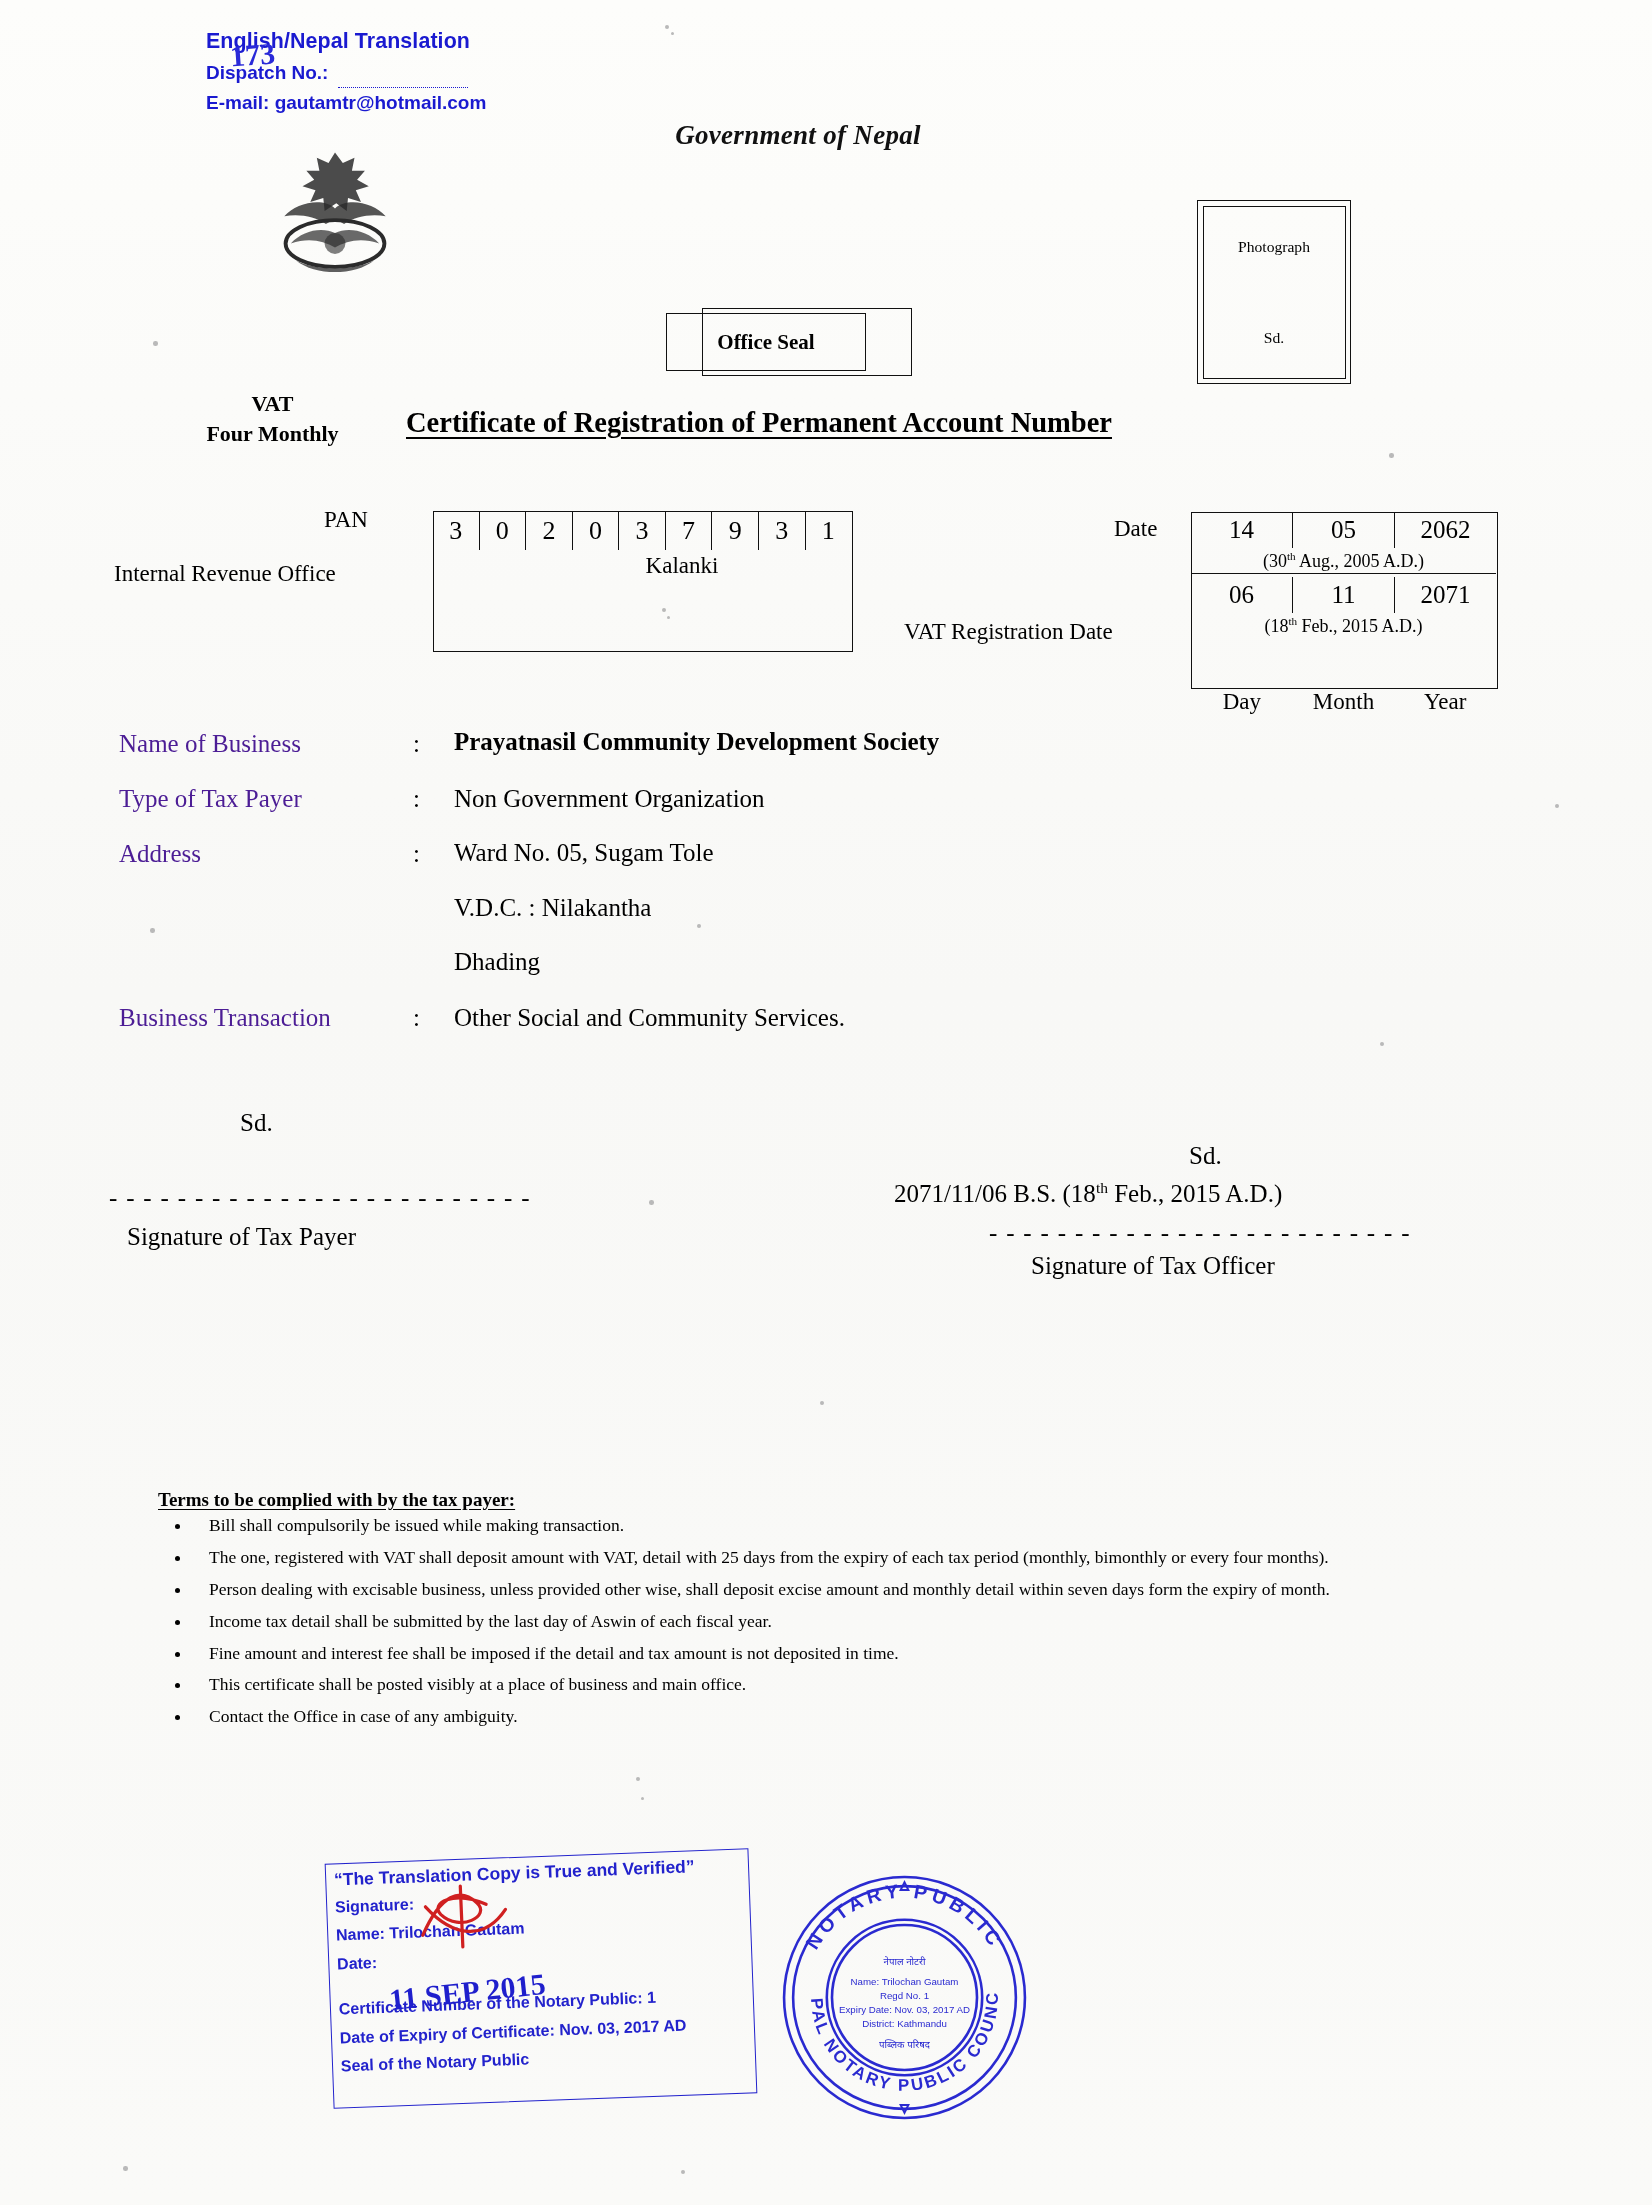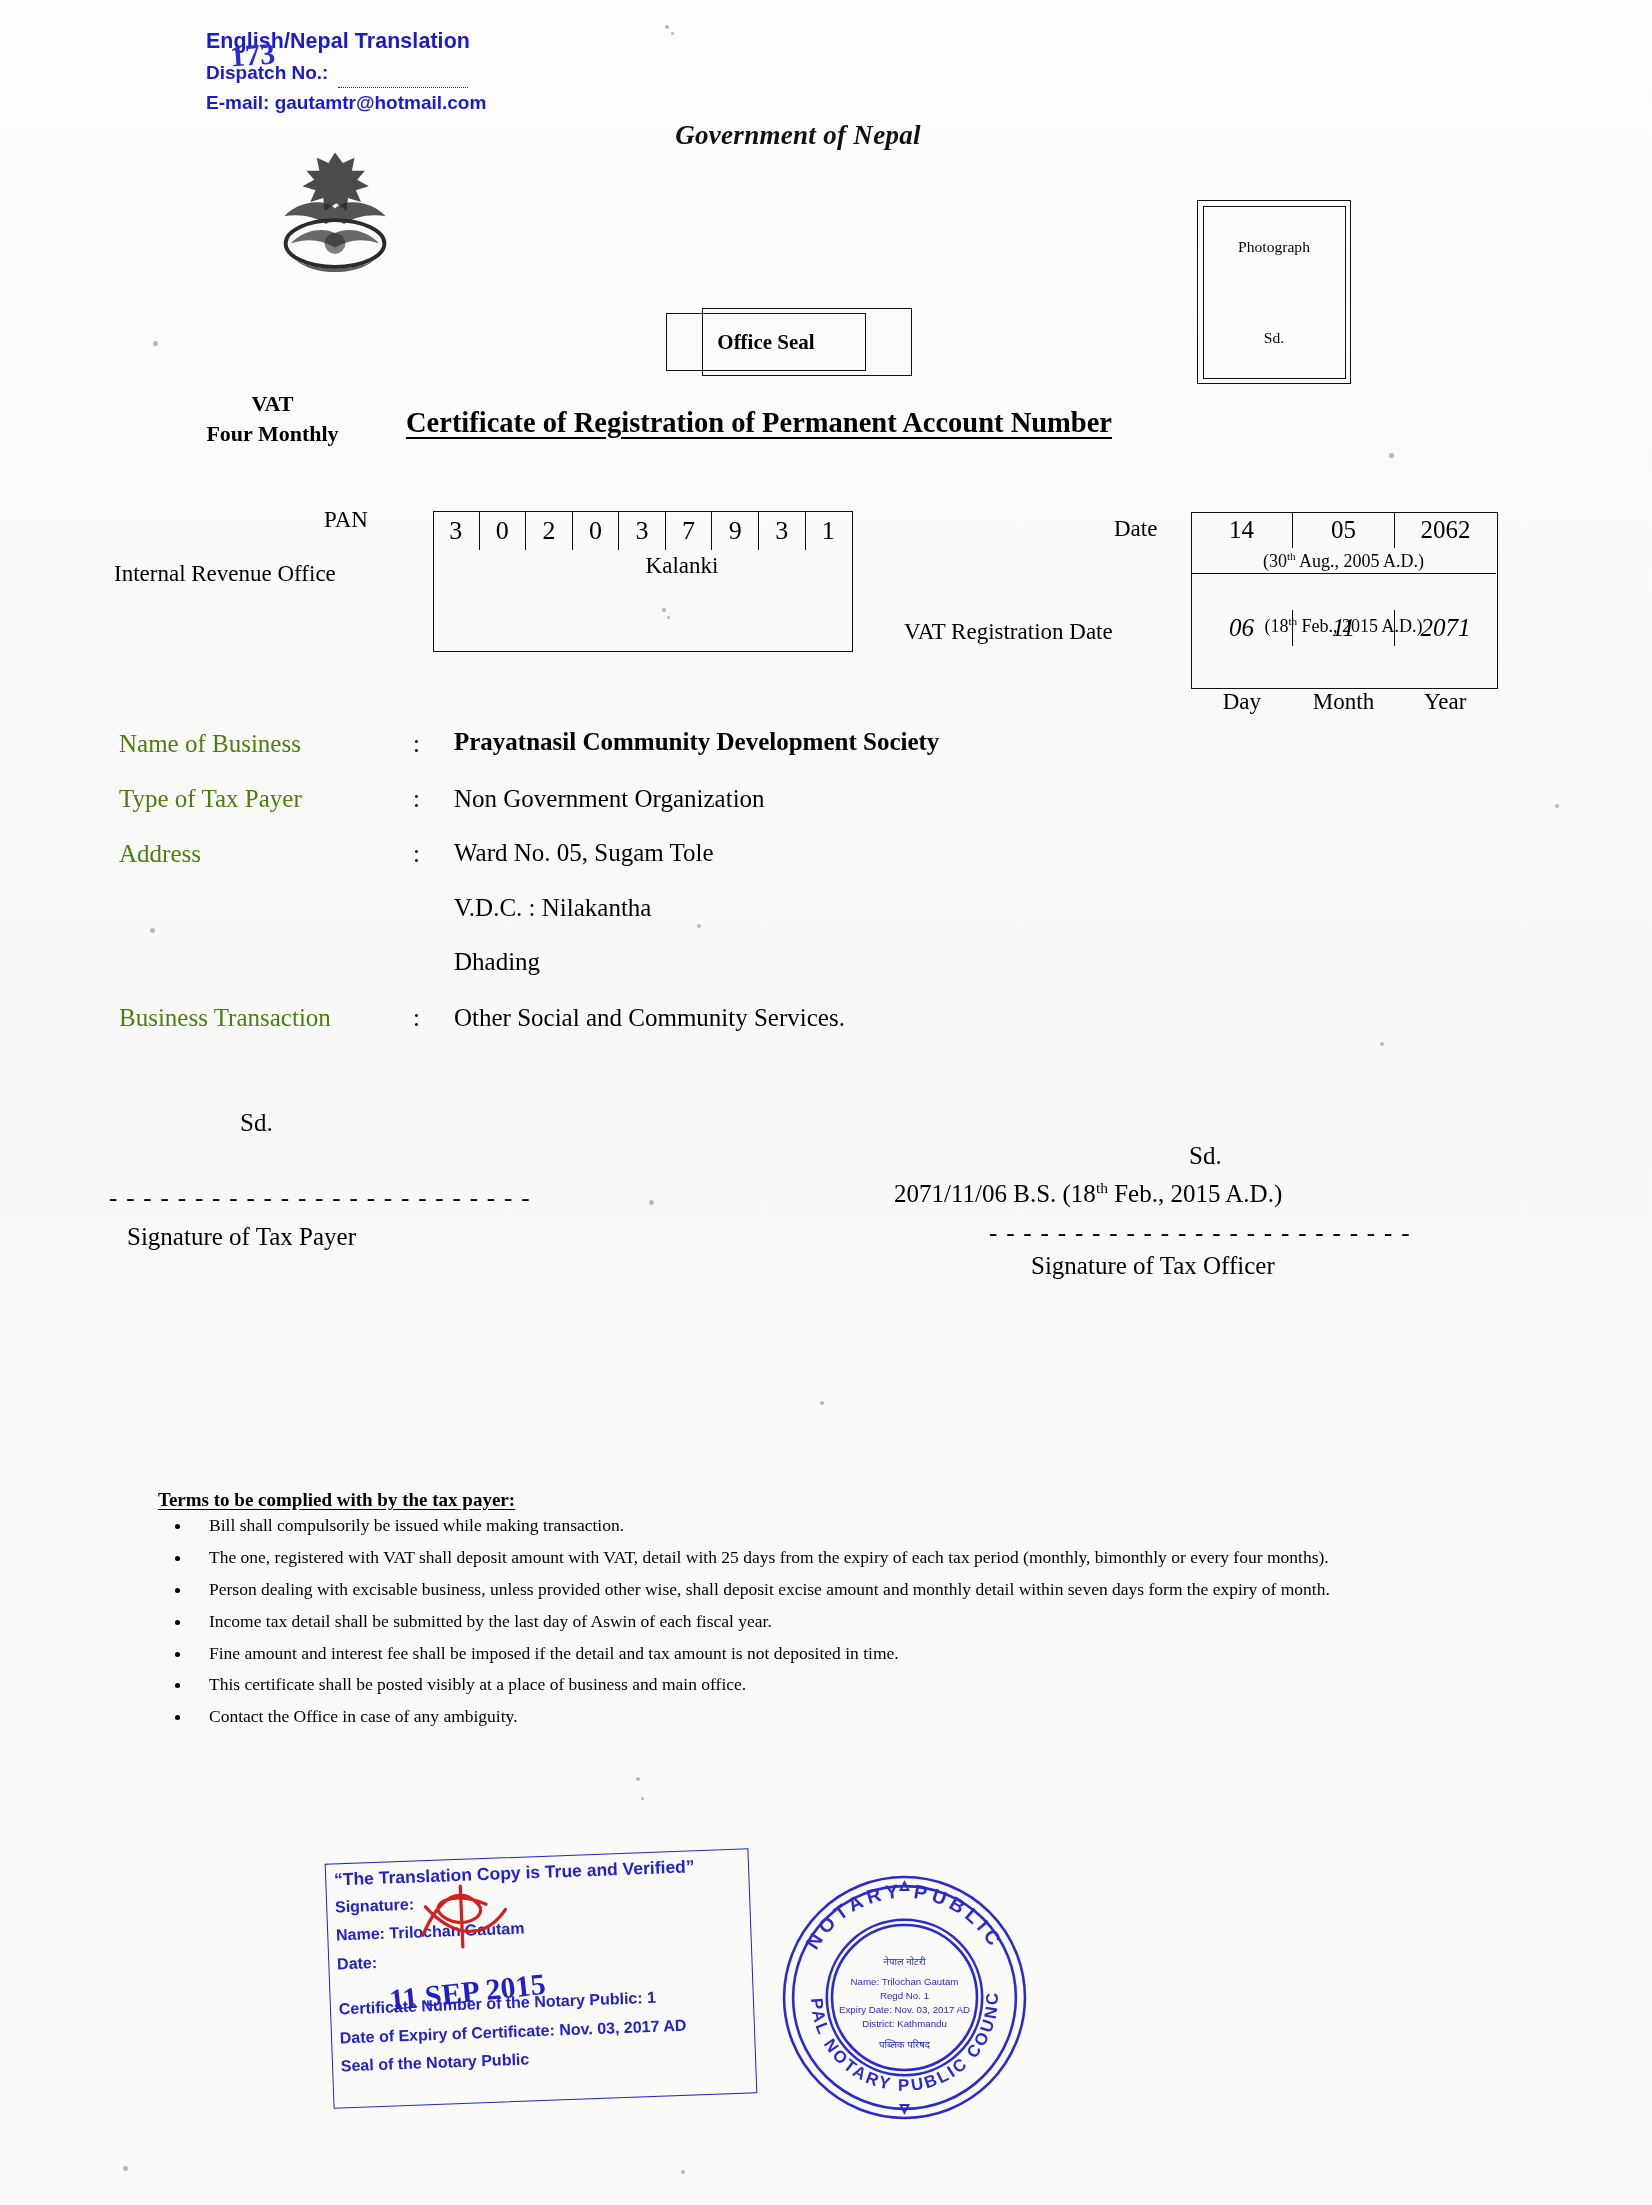--- a/index.html
+++ b/index.html
@@ -255,21 +255,21 @@
     width: 305px;
     display: flex;
     font-size: 23px;
   }
   #dmy-row span { flex: 1 1 0; text-align: center; }
 
   
   .field-label {
     position: absolute;
     font-size: 25px;
-    color: #4d7c0f;
+    color: #4c1d95;
   }
   .field-colon {
     position: absolute;
     font-size: 25px;
   }
   .field-value {
     position: absolute;
     font-size: 25px;
   }
   .field-value.bold { font-weight: bold; }
@@ -452,21 +452,21 @@
   <div id="vat-reg-label" class="abs">VAT Registration Date</div>
   <div id="date-box" class="abs"></div>
 
   <div class="date-row" style="top:512px;">
     <span class="dcell">14</span>
     <span class="dcell">05</span>
     <span class="dcell">2062</span>
   </div>
   <div class="date-sub" style="top:550px;">(30<sup style="font-size:.62em">th</sup> Aug., 2005 A.D.)</div>
 
-  <div class="date-row" style="top:610px;font-style:italic;">
+  <div class="date-row" style="top:577px;">
     <span class="dcell">06</span>
     <span class="dcell">11</span>
     <span class="dcell">2071</span>
   </div>
   <div class="date-sub" style="top:615px;border-bottom:0;">(18<sup style="font-size:.62em">th</sup> Feb., 2015 A.D.)</div>
 
   <div id="dmy-row">
     <span>Day</span>
     <span>Month</span>
     <span>Year</span>

